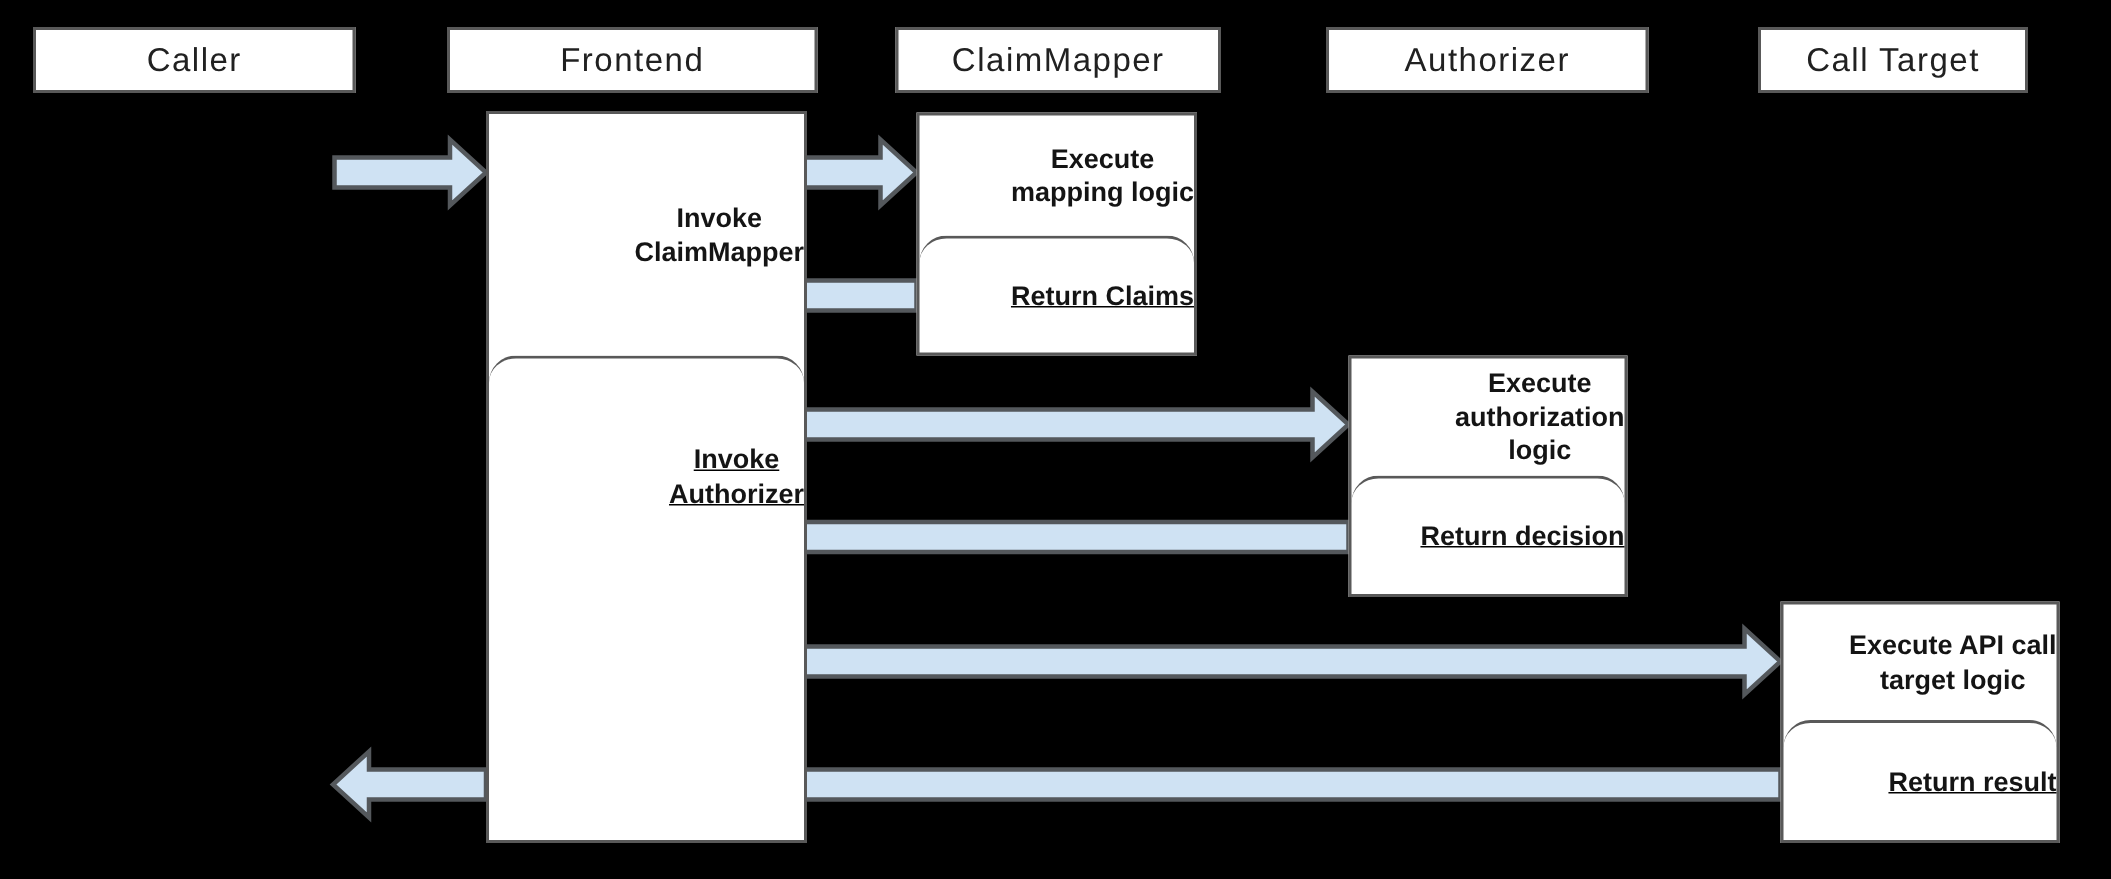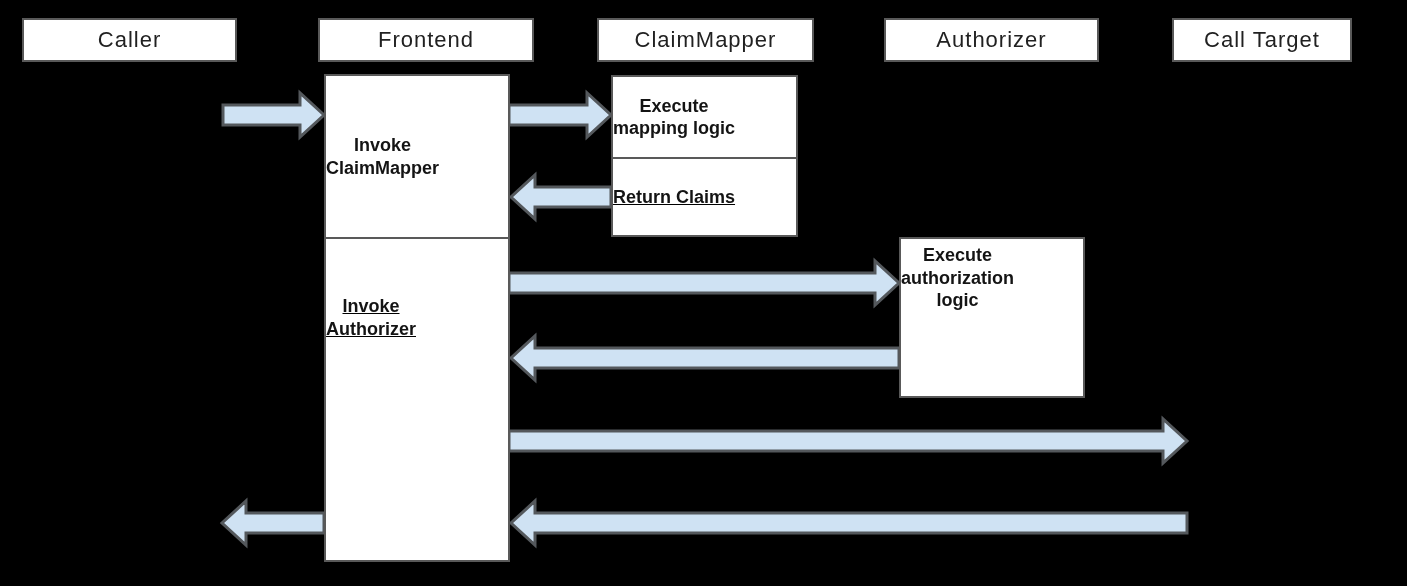--- a/index.html
+++ b/index.html
@@ -43,23 +43,24 @@
     position:absolute;
     background:var(--box-fill,#fff);
     border:2px solid var(--box-border,#595959);
     box-sizing:border-box;
     display:flex;
     flex-direction:column;
   }
   .section{
     display:flex;
     align-items:center;
-    justify-content:flex-start;
+    justify-content:flex-end;
     box-sizing:border-box;
     flex:0 0 auto;
+    border-radius:18px;
   }
   .section.fill{flex:1 1 auto}
   .section + .section{
     border-top:2px solid var(--box-border,#595959);
     text-decoration:underline;
   }
   .section-label{
     font-weight:700;
     font-size:18px;
     line-height:1.25;
@@ -80,35 +81,35 @@
       <polygon points="509,273 875,273 875,261 899,283 875,305 875,293 509,293" class="arrow"></polygon>
       <polygon points="899,348 535,348 535,336 511,358 535,380 535,368 899,368" class="arrow"></polygon>
       <polygon points="509,431 1163,431 1163,419 1187,441 1163,463 1163,451 509,451" class="arrow"></polygon>
       <polygon points="1187,513 535,513 535,501 511,523 535,545 535,533 1187,533" class="arrow"></polygon>
       <polygon points="324,513 246,513 246,501 222,523 246,545 246,533 324,533" class="arrow"></polygon>
     </svg>
 
   <div class="lifeline-header" style="left:22px;width:215px">
     <span>Caller</span>
   </div>
-  <div class="lifeline-header" style="left:318px;width:216px">
+  <div class="lifeline-header" style="left:298px;width:247px">
     <span>Frontend</span>
   </div>
   <div class="lifeline-header" style="left:597px;width:217px">
     <span>ClaimMapper</span>
   </div>
   <div class="lifeline-header" style="left:884px;width:215px">
     <span>Authorizer</span>
   </div>
   <div class="lifeline-header" style="left:1172px;width:180px">
     <span>Call Target</span>
   </div>
 
 
-  <div class="activation" style="left:324px;top:74px;width:186px;height:488px">
+  <div class="activation" style="left:324px;top:74px;width:214px;height:488px">
     <div class="section" style="height:161px">
       <span class="section-label">Invoke
 ClaimMapper</span>
     </div>
     <div class="section" style="height:159px">
       <span class="section-label">Invoke
 Authorizer</span>
     </div>
   </div>
 
@@ -121,16 +122,28 @@
       <span class="section-label">Return Claims</span>
     </div>
   </div>
 
   <div class="activation" style="left:899px;top:237px;width:186px;height:161px">
     <div class="section" style="height:78px">
       <span class="section-label">Execute
 authorization
 logic</span>
     </div>
+    <div class="section fill">
+      <span class="section-label">Return decision</span>
+    </div>
   </div>
 
+  <div class="activation" style="left:1187px;top:401px;width:186px;height:161px">
+    <div class="section" style="height:77px">
+      <span class="section-label">Execute API call
+target logic</span>
+    </div>
+    <div class="section fill">
+      <span class="section-label">Return result</span>
+    </div>
+  </div>
 
 </div>
 
 </body></html>

